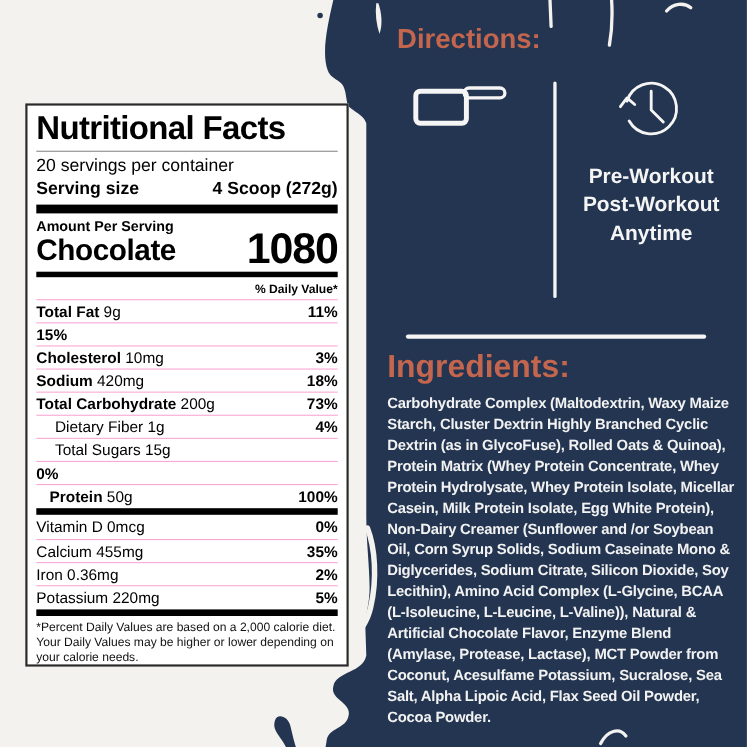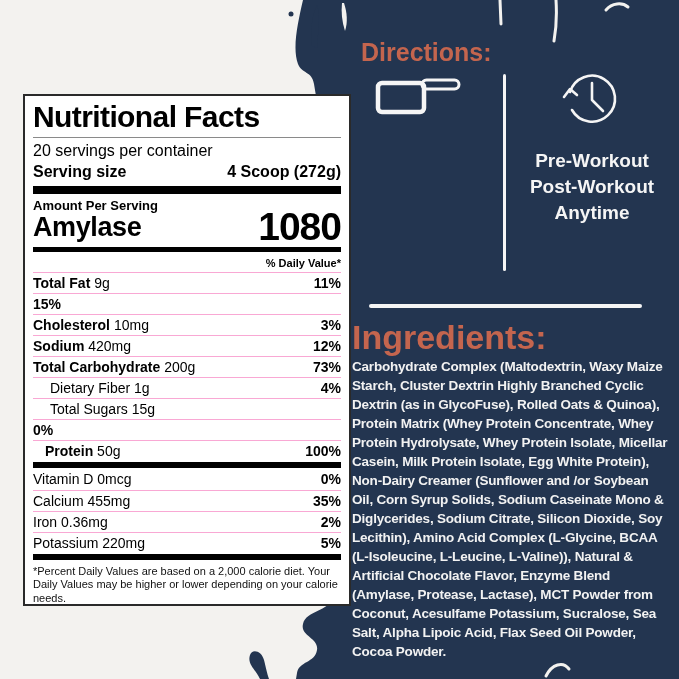--- a/index.html
+++ b/index.html
@@ -5,21 +5,21 @@
   html,body{margin:0;padding:0;background:#ddd;}
   .canvas{
     position:relative;width:679px;height:679px;overflow:hidden;
     background:#f3f2ef;
     font-family:"Liberation Sans",sans-serif;
   }
   svg.bg{position:absolute;left:0;top:0;}
 
   
   .label{
-    position:absolute;left:23px;top:94px;width:328px;height:512px;
+    position:absolute;left:23px;top:94px;width:294px;height:512px;
     background:#ffffff;border:2px solid #2a2a2a;box-sizing:border-box;
     padding:5px 8px;color:#000;overflow:hidden;
   }
   .nf-title{margin:0;font-size:30px;font-weight:800;letter-spacing:-0.6px;line-height:1.05;
     border-bottom:1px solid #8a8a8a;padding-bottom:4px;}
   .servings{font-size:16px;padding-top:3px;line-height:1.25;}
   .serving-row{display:flex;justify-content:space-between;font-weight:bold;font-size:16px;padding:2px 0 4px;}
   .bar{background:#000;}
   .bar8{height:8px;margin:1px 0 2px;}
   .bar5{height:5px;margin:2px 0 1px;}
@@ -29,24 +29,24 @@
   .cal-label{font-size:27px;font-weight:800;letter-spacing:-0.4px;}
   .cal-value{font-size:39px;font-weight:800;line-height:0.85;letter-spacing:-1px;}
   .dv-header{font-size:11px;font-weight:bold;text-align:right;padding:4px 0 3px;}
   .nrow{display:flex;justify-content:space-between;align-items:baseline;
     border-top:1px solid #f9a8d4;font-size:14px;padding:2px 0;line-height:1.15;}
   .nrow .dv{font-weight:bold;}
   .rows.vits .nrow:first-child{border-top:none;}
   .foot{font-size:11px;line-height:1.22;padding-top:4px;color:#111;}
 
   
-  .dir-heading{position:absolute;left:361px;top:38px;margin:0;
+  .dir-heading{position:absolute;left:361px;top:22px;margin:0;
     font-size:25px;font-weight:bold;color:#c4654e;}
   .ing-heading{position:absolute;left:352px;top:318px;margin:0;
-    font-size:34px;font-weight:bold;color:#c4654e;}
+    font-size:29px;font-weight:bold;color:#c4654e;}
   .scoop-icon{position:absolute;left:372px;top:74px;}
   .clock-icon{position:absolute;left:562px;top:70px;}
   .vdivider{position:absolute;left:503px;top:74px;width:3px;height:197px;
     background:#f5f5f5;border-radius:2px;}
   .scoop-text{position:absolute;left:346px;top:122px;width:148px;text-align:center;
     color:#f5f5f5;font-size:19px;font-weight:bold;line-height:26px;white-space:pre-line;}
   .timing-text{position:absolute;left:510px;top:148px;width:164px;text-align:center;
     color:#f5f5f5;font-size:19px;font-weight:bold;line-height:26px;white-space:pre-line;}
   .hdivider{position:absolute;left:369px;top:304px;width:273px;height:4px;
     background:#f5f5f5;border-radius:2px;}
@@ -88,40 +88,40 @@
   <section class="label">
     <h1 class="nf-title">Nutritional Facts</h1>
     <div class="servings">20 servings per container</div>
     <div class="serving-row">
       <span>Serving size</span>
       <span>4 Scoop (272g)</span>
     </div>
     <div class="bar bar8"></div>
     <div class="aps">Amount Per Serving</div>
     <div class="cal-row">
-      <span class="cal-label">Amylase</span>
+      <span class="cal-label">Chocolate</span>
       <span class="cal-value">1080</span>
     </div>
     <div class="bar bar5"></div>
     <div class="dv-header">% Daily Value*</div>
     <div class="rows main" id="nutrition-rows">
         <div class="nrow">
           <span style="padding-left: 0px;"><b>Total Fat</b> 9g</span>
           <span class="dv">11%</span>
         </div>
         <div class="nrow">
           <span class="dv">15%</span>
         </div>
         <div class="nrow">
           <span style="padding-left: 0px;"><b>Cholesterol</b> 10mg</span>
           <span class="dv">3%</span>
         </div>
         <div class="nrow">
           <span style="padding-left: 0px;"><b>Sodium</b> 420mg</span>
-          <span class="dv">12%</span>
+          <span class="dv">18%</span>
         </div>
         <div class="nrow">
           <span style="padding-left: 0px;"><b>Total Carbohydrate</b> 200g</span>
           <span class="dv">73%</span>
         </div>
         <div class="nrow">
           <span style="padding-left: 17px;">Dietary Fiber 1g</span>
           <span class="dv">4%</span>
         </div>
         <div class="nrow">

